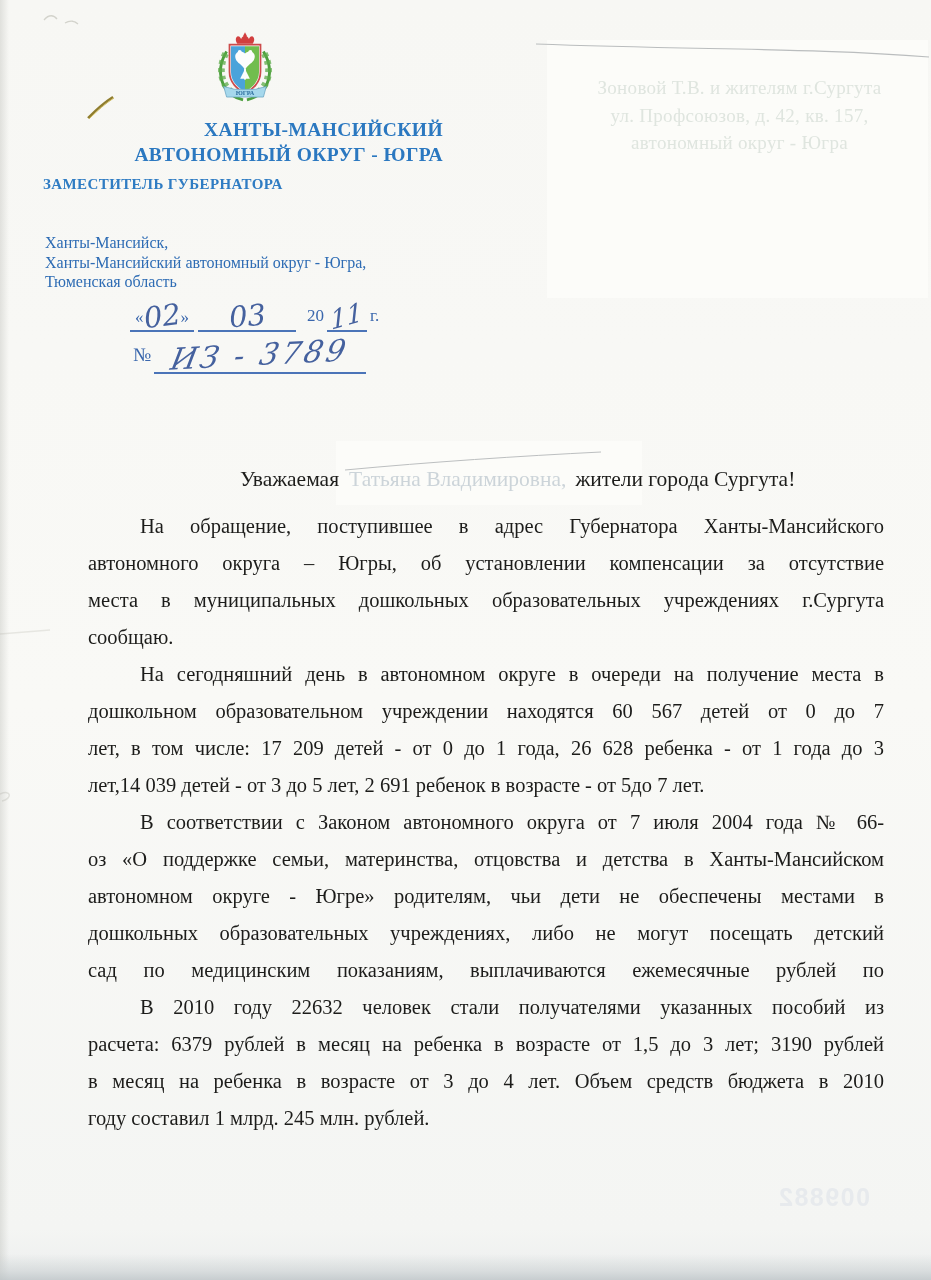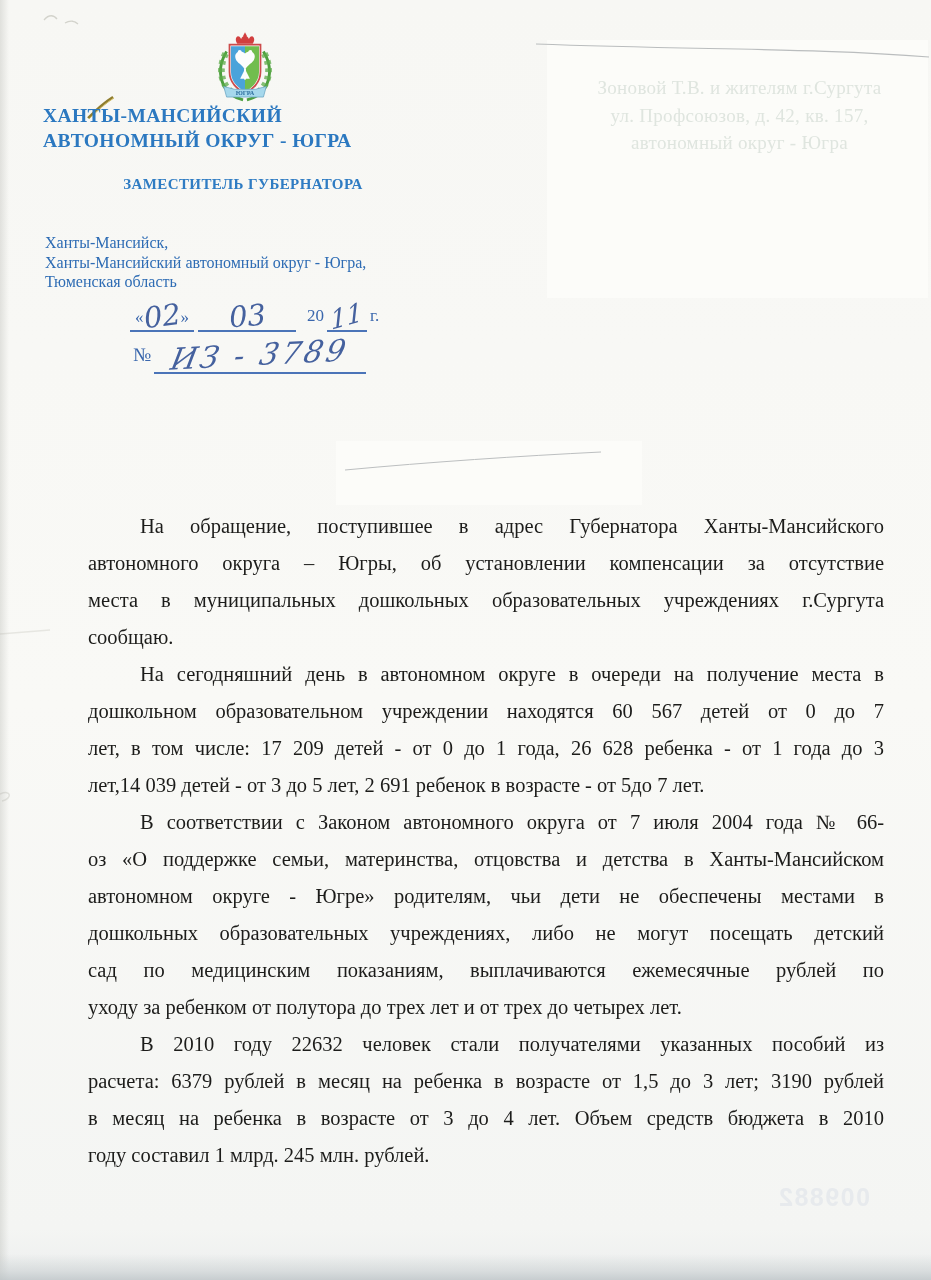--- a/index.html
+++ b/index.html
@@ -15,23 +15,23 @@
 
   
   .patch { position:absolute; background:#fcfcf9; }
   .recipient-patch { left:547px; top:40px; width:381px; height:258px; }
   .name-patch { left:336px; top:441px; width:306px; height:64px; }
 
   .artifacts { position:absolute; left:0; top:0; }
 
   
   .emblem { position:absolute; left:214px; top:31px; width:62px; height:72px; }
-  .org-name { position:absolute; left:43px; top:103px; width:400px; text-align:left;
+  .org-name { position:absolute; left:43px; top:117px; width:400px; text-align:right;
     color:#2b78c0; font-weight:bold; font-size:19.5px; line-height:25px; letter-spacing:0.4px; }
-  .official-title { position:absolute; left:43px; top:176px; width:400px; text-align:center;
+  .official-title { position:absolute; left:43px; top:176px; width:400px; 
     color:#2f7cc3; font-weight:bold; font-size:15px; letter-spacing:0.4px; }
   .place-block { position:absolute; left:45px; top:233px; width:400px; text-align:left;
     color:#2e6cb4; font-size:16px; line-height:19.5px; }
 
   .date-line { position:absolute; left:130px; top:297px; height:38px; color:#3a67ad;
     font-size:17px; line-height:33px; white-space:nowrap; }
   .number-line { position:absolute; left:130px; top:334px; height:44px; color:#3a67ad;
     font-size:19px; line-height:38px; white-space:nowrap; }
   .blank { display:inline-block; border-bottom:2px solid #4b74b8; height:33px;
     text-align:center; vertical-align:bottom; }
@@ -129,41 +129,43 @@
   <div class="number-line">
     <span class="printed">№</span><span class="blank" style="width:212px"><span class="hw hw-num">ИЗ - 3789</span></span>
   </div>
 
   <div class="recipient-text">
     <div>Зоновой Т.В. и жителям г.Сургута</div>
     <div>ул. Профсоюзов, д. 42, кв. 157,</div>
     <div>автономный округ - Югра</div>
   </div>
 
+  <div class="salutation">
+    <span class="sal-prefix">Уважаемая</span><span class="sal-erased">Татьяна Владимировна,</span><span>жители города Сургута!</span>
+  </div>
 
   <div class="body-text">
     <div>
       <div class="bline p-first">На обращение, поступившее в адрес Губернатора Ханты-Мансийского</div>
       <div class="bline">автономного округа – Югры, об установлении компенсации за отсутствие</div>
       <div class="bline">места в муниципальных дошкольных образовательных учреждениях г.Сургута</div>
       <div class="bline p-last">сообщаю.</div>
     </div>
     <div>
       <div class="bline p-first">На сегодняшний день в автономном округе в очереди на получение места в</div>
       <div class="bline">дошкольном образовательном учреждении находятся 60 567 детей от 0 до 7</div>
       <div class="bline">лет, в том числе: 17 209 детей - от 0 до 1 года, 26 628 ребенка - от 1 года до 3</div>
       <div class="bline p-last">лет,14 039 детей - от 3 до 5 лет, 2 691 ребенок в возрасте - от 5до 7 лет.</div>
     </div>
     <div>
       <div class="bline p-first">В соответствии с Законом автономного округа от 7 июля 2004 года № 66-</div>
       <div class="bline">оз «О поддержке семьи, материнства, отцовства и детства в Ханты-Мансийском</div>
       <div class="bline">автономном округе - Югре» родителям, чьи дети не обеспечены местами в</div>
       <div class="bline">дошкольных образовательных учреждениях, либо не могут посещать детский</div>
       <div class="bline">сад по медицинским показаниям, выплачиваются ежемесячные рублей по</div>
-      <div class="bline p-last">уходу за ребенком от полутора до трех лет и от трех до четырех лет.</div>
     </div>
     <div>
       <div class="bline p-first">В 2010 году 22632 человек стали получателями указанных пособий из</div>
       <div class="bline">расчета: 6379 рублей в месяц на ребенка в возрасте от 1,5 до 3 лет; 3190 рублей</div>
       <div class="bline">в месяц на ребенка в возрасте от 3 до 4 лет. Объем средств бюджета в 2010</div>
       <div class="bline p-last">году составил 1 млрд. 245 млн. рублей.</div>
     </div>
   </div>
 
   <div class="bleed">009882</div>

